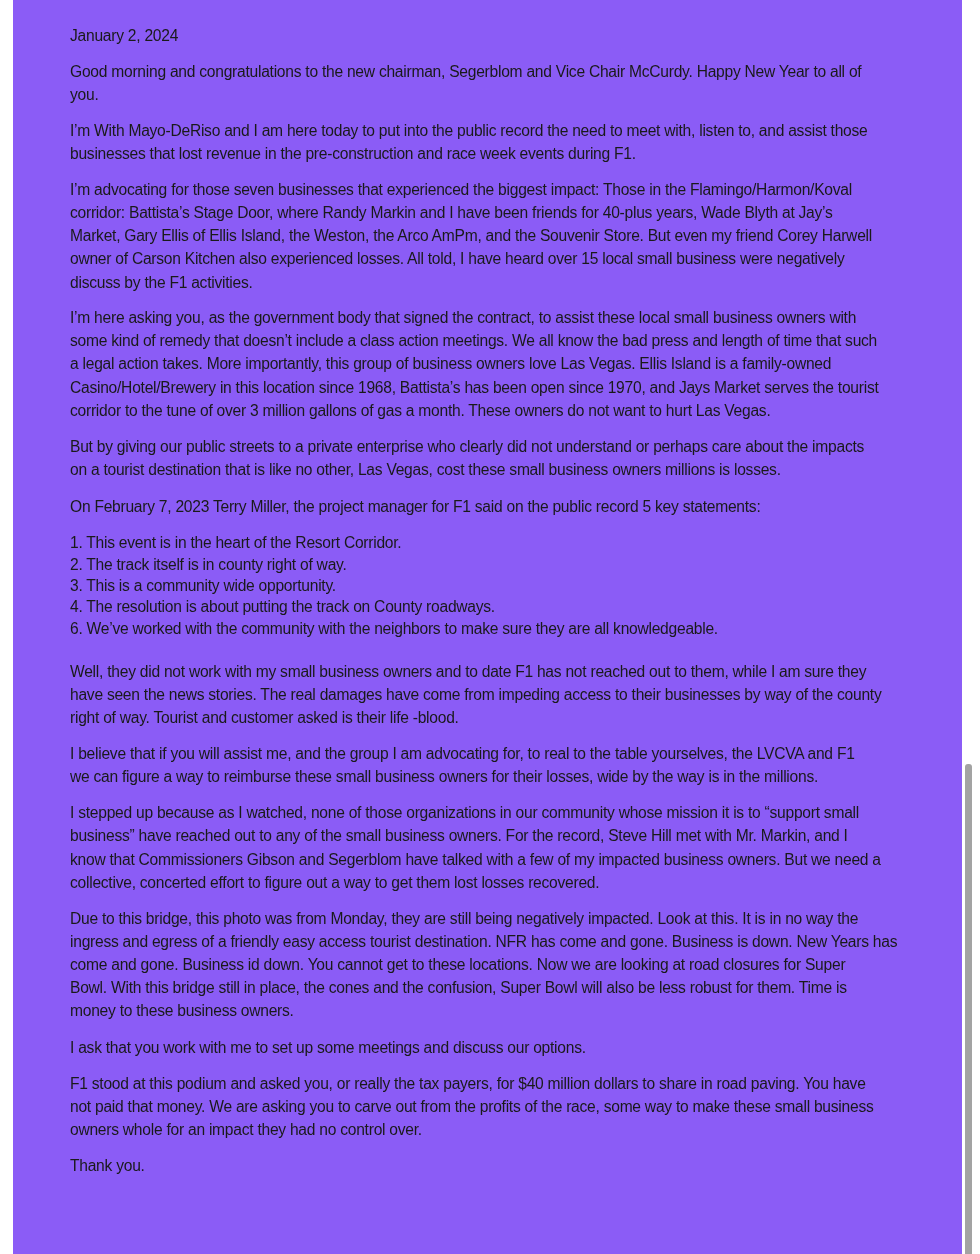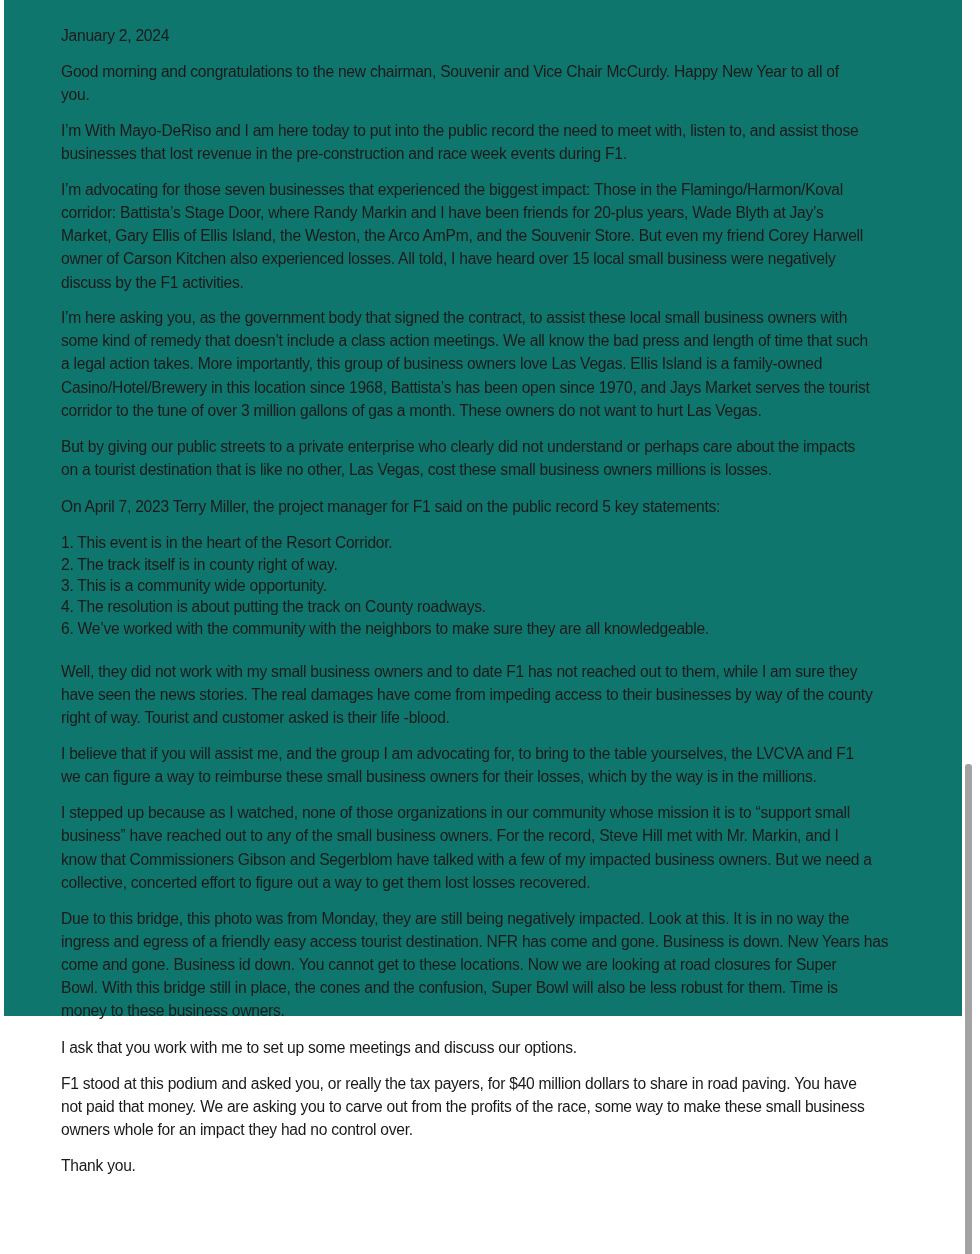--- a/index.html
+++ b/index.html
@@ -10,25 +10,25 @@
   body {
     width: 980px;
     height: 1254px;
     position: relative;
     overflow: hidden;
     font-family: "Liberation Sans", "DejaVu Sans", sans-serif;
     color: #1a1a1a;
   }
   .page {
     position: absolute;
-    left: 4px;
+    left: 13px;
     top: 0;
     width: 962px;
-    height: 1016px;
-    background: #0f766e;
+    height: 1254px;
+    background: #8b5cf6;
   }
   .line {
     position: absolute;
     left: 57px;
     white-space: nowrap;
     font-size: 15.6px;
     line-height: 20px;
     letter-spacing: -0.25px;
     transform-origin: left center;
   }
@@ -51,71 +51,71 @@
   }
 </style>
 </head>
 <body>
 
 <div class="page">
 
   <div class="line" style="top:26px">January 2, 2024</div>
 
   <div>
-    <div class="line" style="top:62px">Good morning and congratulations to the new chairman,  Souvenir and Vice Chair McCurdy. Happy New Year to all of</div>
+    <div class="line" style="top:62px">Good morning and congratulations to the new chairman,  Segerblom and Vice Chair McCurdy. Happy New Year to all of</div>
     <div class="line" style="top:85px">you.</div>
   </div>
 
   <div>
     <div class="line" style="top:121px">I’m With Mayo-DeRiso and I am here today to put into the public record the need to meet with, listen to, and assist those</div>
     <div class="line" style="top:144px">businesses that lost revenue in the pre-construction and race week events during F1.</div>
   </div>
 
   <div>
     <div class="line" style="top:180px">I’m advocating for those seven businesses that experienced the biggest impact: Those in the Flamingo/Harmon/Koval</div>
-    <div class="line" style="top:203px">corridor: Battista’s Stage Door, where Randy Markin and I have been friends for 20-plus years, Wade Blyth at Jay’s</div>
+    <div class="line" style="top:203px">corridor: Battista’s Stage Door, where Randy Markin and I have been friends for 40-plus years, Wade Blyth at Jay’s</div>
     <div class="line" style="top:226px">Market, Gary Ellis of Ellis Island, the Weston, the Arco AmPm, and the Souvenir Store. But even my friend Corey Harwell</div>
     <div class="line" style="top:249px">owner of Carson Kitchen also experienced losses. All told, I have heard over 15 local small business were negatively</div>
     <div class="line" style="top:273px">discuss by the F1 activities.</div>
   </div>
 
   <div>
     <div class="line" style="top:308px">I’m here asking you, as the government body that signed the contract, to assist these local small business owners with</div>
     <div class="line" style="top:331px">some kind of remedy that doesn’t include a class action meetings.  We all know the bad press and length of time that such</div>
     <div class="line" style="top:354px">a legal action takes. More importantly, this group of business owners love Las Vegas. Ellis Island is a family-owned</div>
     <div class="line" style="top:378px">Casino/Hotel/Brewery in this location since 1968, Battista’s has been open since 1970, and Jays Market serves the tourist</div>
     <div class="line" style="top:401px">corridor to the tune of over 3 million gallons of gas a month. These owners do not want to hurt Las Vegas.</div>
   </div>
 
   <div>
     <div class="line" style="top:437px">But by giving our public streets to a private enterprise who clearly did not understand or perhaps care about the impacts</div>
     <div class="line" style="top:460px">on a tourist destination that is like no other, Las Vegas, cost these small business owners millions is losses.</div>
   </div>
 
   <div>
-    <div class="line" style="top:497px">On April 7, 2023 Terry Miller, the project manager for F1 said on the public record 5 key statements:</div>
+    <div class="line" style="top:497px">On February 7, 2023 Terry Miller, the project manager for F1 said on the public record 5 key statements:</div>
   </div>
 
   <div>
     <div class="line" style="top:533px">1. This event is in the heart of the Resort Corridor.</div>
     <div class="line" style="top:555px">2. The track itself is in county right of way.</div>
     <div class="line" style="top:576px">3. This is a community wide opportunity.</div>
     <div class="line" style="top:597px">4.  The resolution is about putting the track on County roadways.</div>
     <div class="line" style="top:619px">6. We’ve worked with the community with the neighbors to make sure they are all knowledgeable.</div>
   </div>
 
   <div>
     <div class="line" style="top:662px">Well, they did not work with my small business owners and to date F1 has not reached out to them, while I am sure they</div>
     <div class="line" style="top:685px">have seen the news stories. The real damages have come from impeding access to their businesses by way of the county</div>
     <div class="line" style="top:708px">right of way. Tourist and customer asked is their life -blood.</div>
   </div>
 
   <div>
-    <div class="line" style="top:744px">I believe that if you will assist me, and the group I am advocating for, to bring to the table yourselves, the LVCVA and F1</div>
-    <div class="line" style="top:767px">we can figure a way to reimburse these small business owners for their losses, which by the way is in the millions.</div>
+    <div class="line" style="top:744px">I believe that if you will assist me, and the group I am advocating for, to real to the table yourselves, the LVCVA and F1</div>
+    <div class="line" style="top:767px">we can figure a way to reimburse these small business owners for their losses, wide by the way is in the millions.</div>
   </div>
 
   <div>
     <div class="line" style="top:803px">I stepped up because as I watched, none of those organizations in our community whose mission it is to “support small</div>
     <div class="line" style="top:826px">business” have reached out to any of the small business owners. For the record, Steve Hill met with Mr. Markin, and I</div>
     <div class="line" style="top:850px">know that Commissioners Gibson and Segerblom have talked with a few of my impacted business owners. But we need a</div>
     <div class="line" style="top:873px">collective, concerted effort to figure out a way to get them lost losses recovered.</div>
   </div>
 
   <div>

